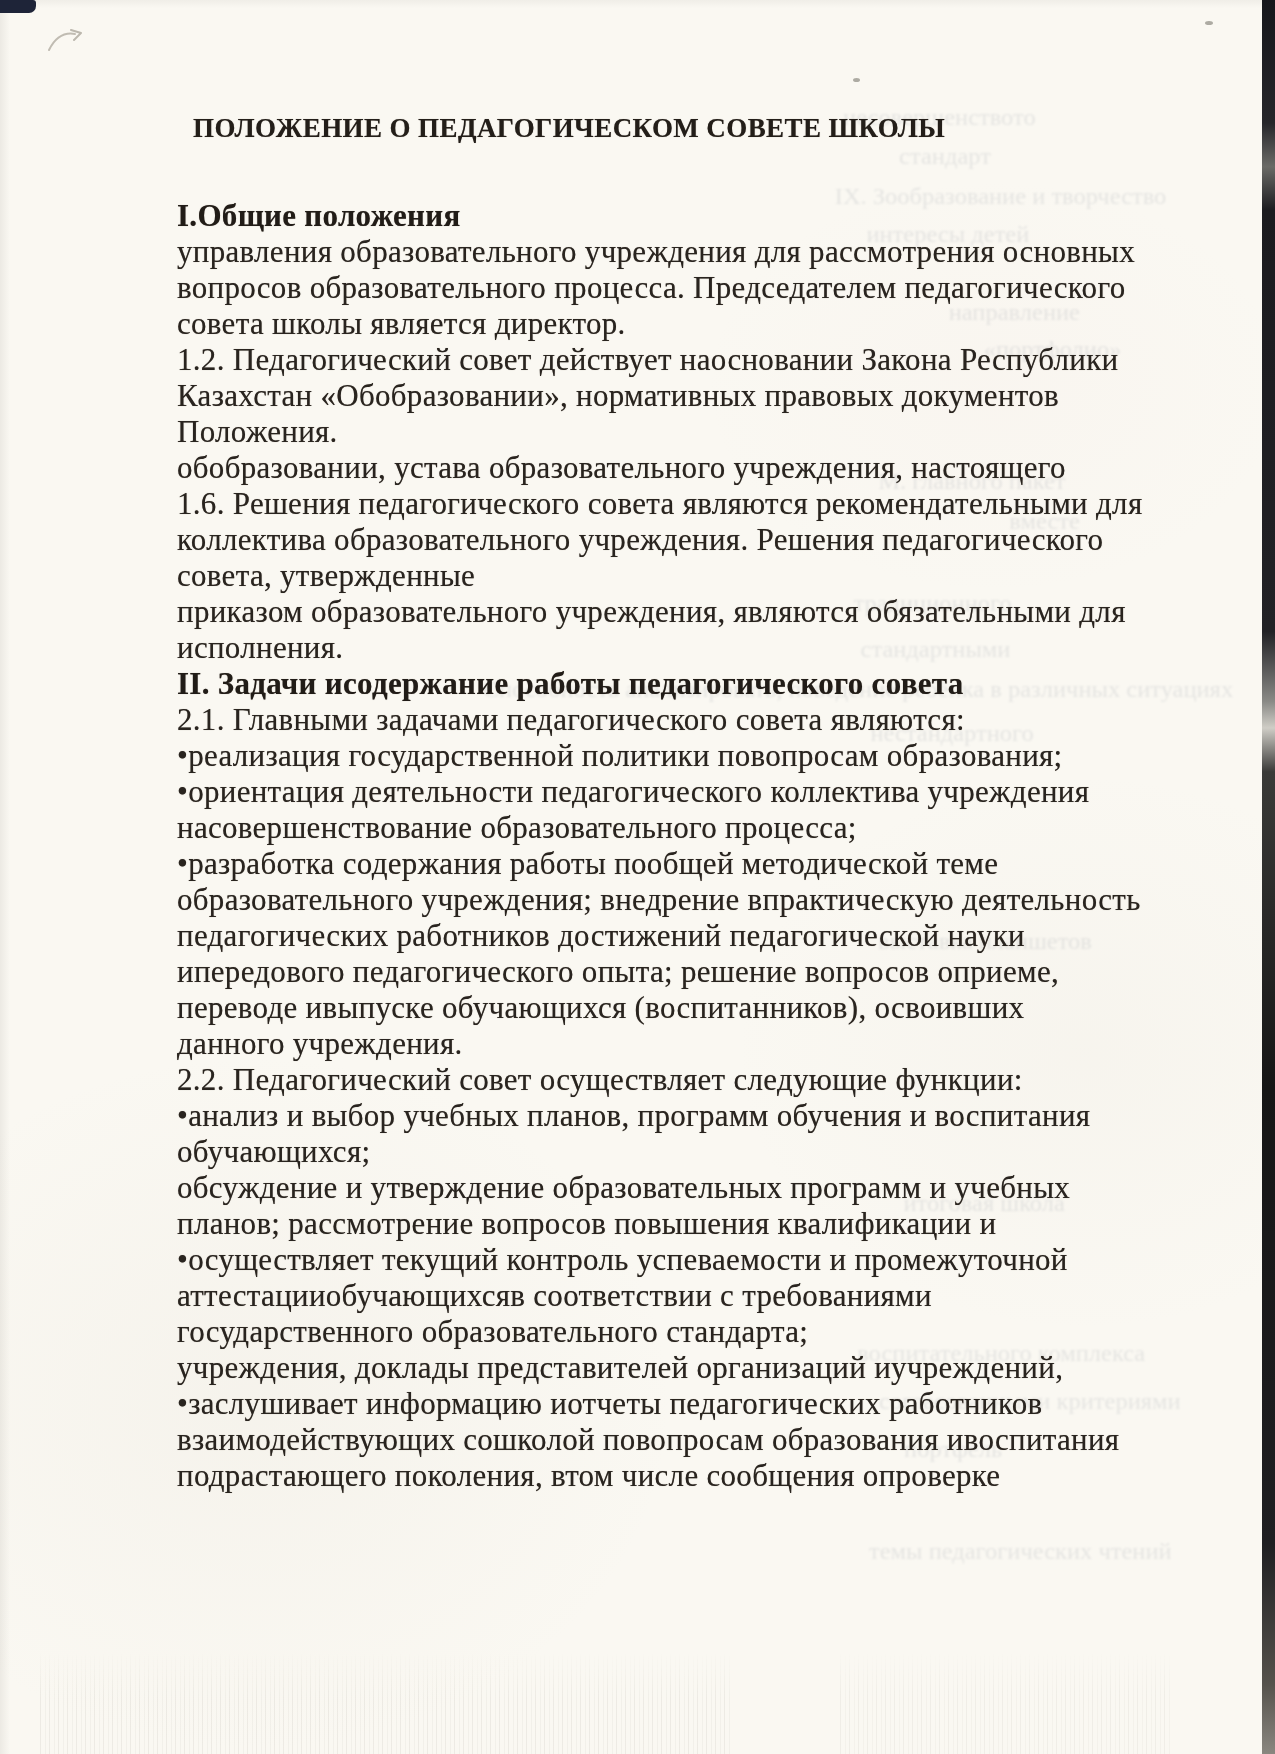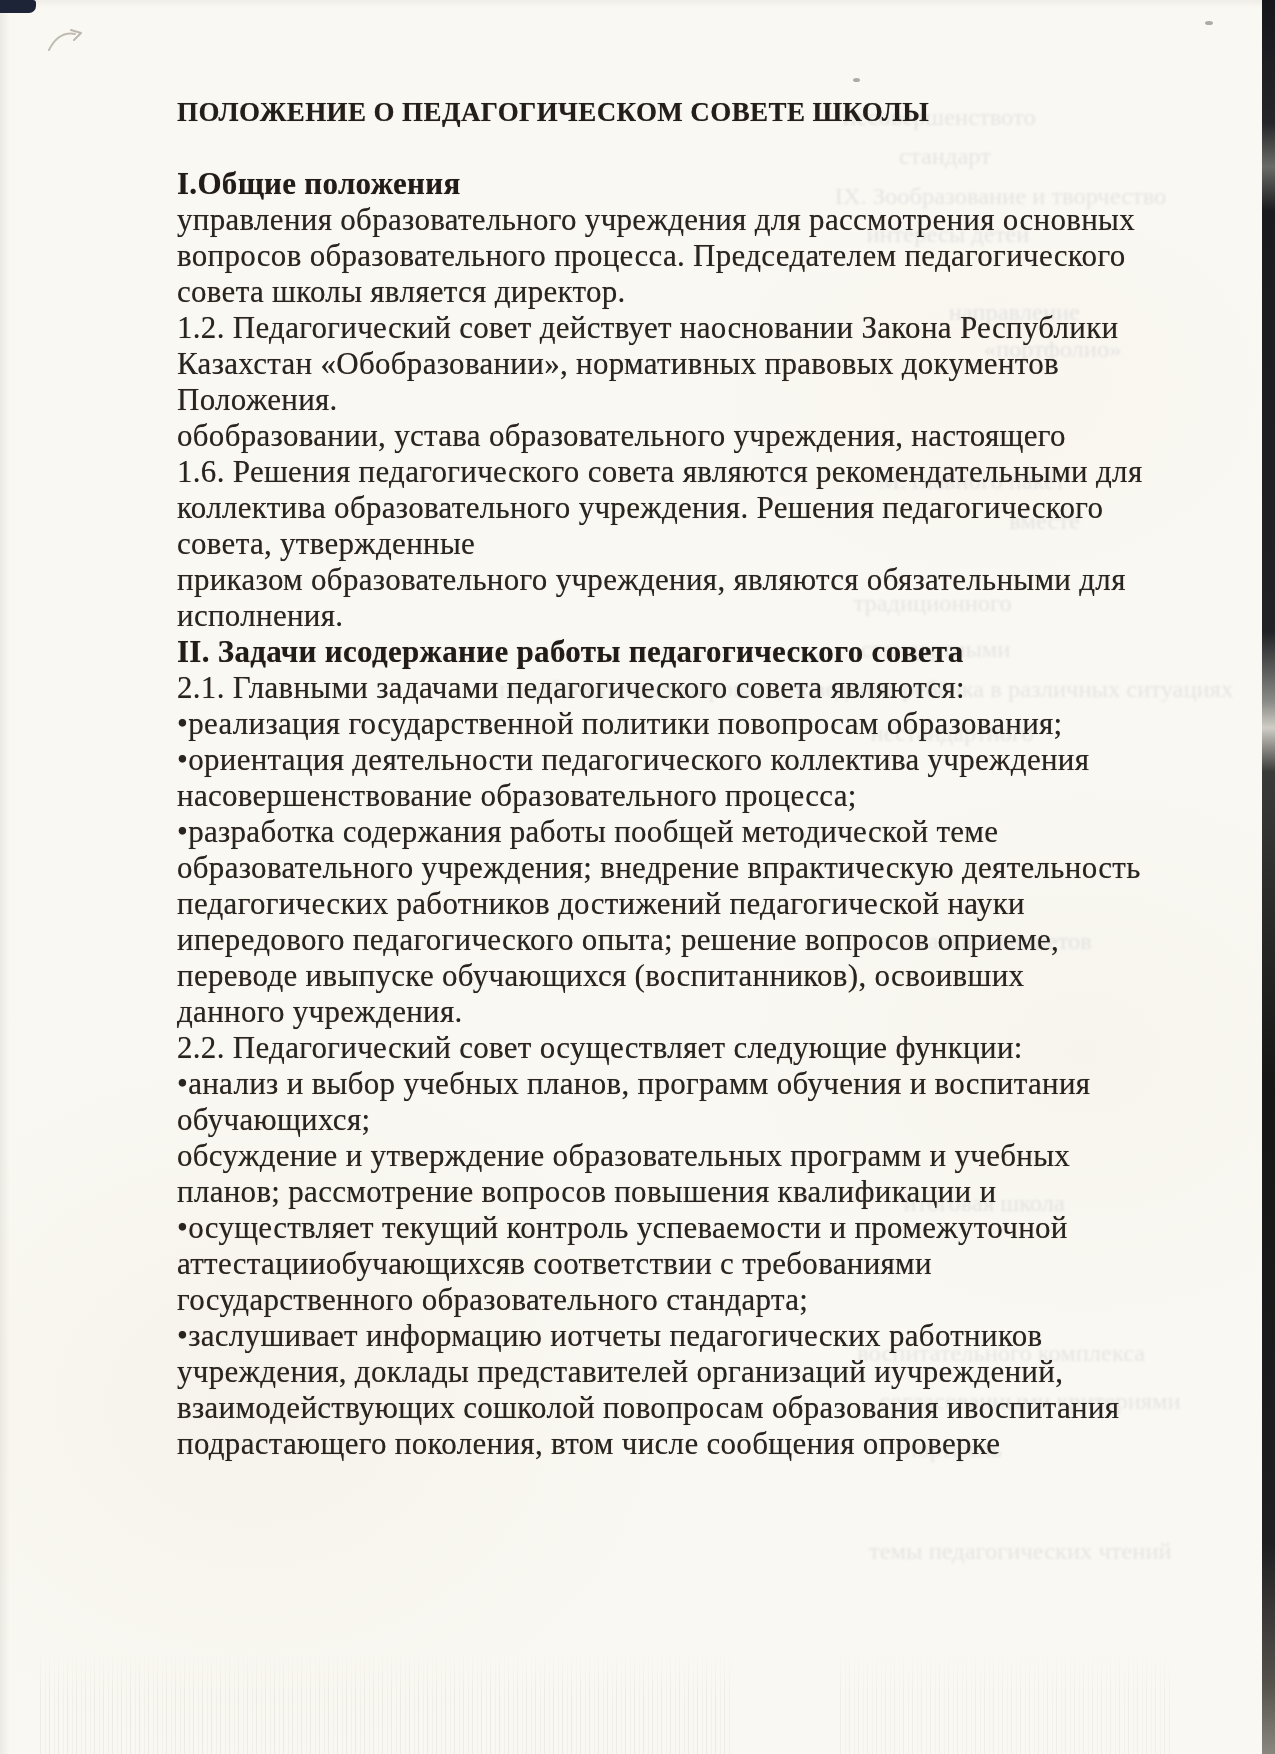--- a/index.html
+++ b/index.html
@@ -49,21 +49,21 @@
     color:#6e7786;opacity:0.15;filter:blur(1.3px);
     font-size:24px;transform:scaleX(1.02);
   }
   
   .textblock{
     position:absolute;left:177px;top:94px;width:1012px;
     color:#29241f;font-size:31px;line-height:36px;letter-spacing:0.3px;
     text-shadow:0 0 0.7px rgba(48,36,26,0.55);
   }
   .doc-title{
-    margin:0;font-size:27px;font-weight:700;letter-spacing:0.4px;
+    margin:16px;font-size:27px;font-weight:700;letter-spacing:0.4px;
     color:#231e19;line-height:36px;white-space:nowrap;
   }
   .line{white-space:nowrap;min-height:36px;}
   .line.bold{font-weight:700;color:#211c17;}
 </style>
 </head>
 <body>
 
 <div class="page">
 
@@ -127,22 +127,22 @@
         <div class="line">переводе ивыпуске обучающихся (воспитанников), освоивших</div>
         <div class="line">данного учреждения.</div>
         <div class="line">2.2. Педагогический совет осуществляет следующие функции:</div>
         <div class="line">•анализ и выбор учебных планов, программ обучения и воспитания</div>
         <div class="line">обучающихся;</div>
         <div class="line">обсуждение и утверждение образовательных программ и учебных</div>
         <div class="line">планов; рассмотрение вопросов повышения квалификации и</div>
         <div class="line">•осуществляет текущий контроль успеваемости и промежуточной</div>
         <div class="line">аттестацииобучающихсяв соответствии с требованиями</div>
         <div class="line">государственного образовательного стандарта;</div>
+        <div class="line">учреждения, доклады представителей организаций иучреждений,</div>
         <div class="line">•заслушивает информацию иотчеты педагогических работников</div>
-        <div class="line">учреждения, доклады представителей организаций иучреждений,</div>
         <div class="line">взаимодействующих сошколой повопросам образования ивоспитания</div>
         <div class="line">подрастающего поколения, втом числе сообщения опроверке</div>
       </div>
   </div>
 
   <div class="bottom-streaks">
     <span class="streak-band" style="left:40px;width:690px;opacity:.85;"></span>
     <span class="streak-band" style="left:840px;width:330px;opacity:.7;"></span>
   </div>
 

